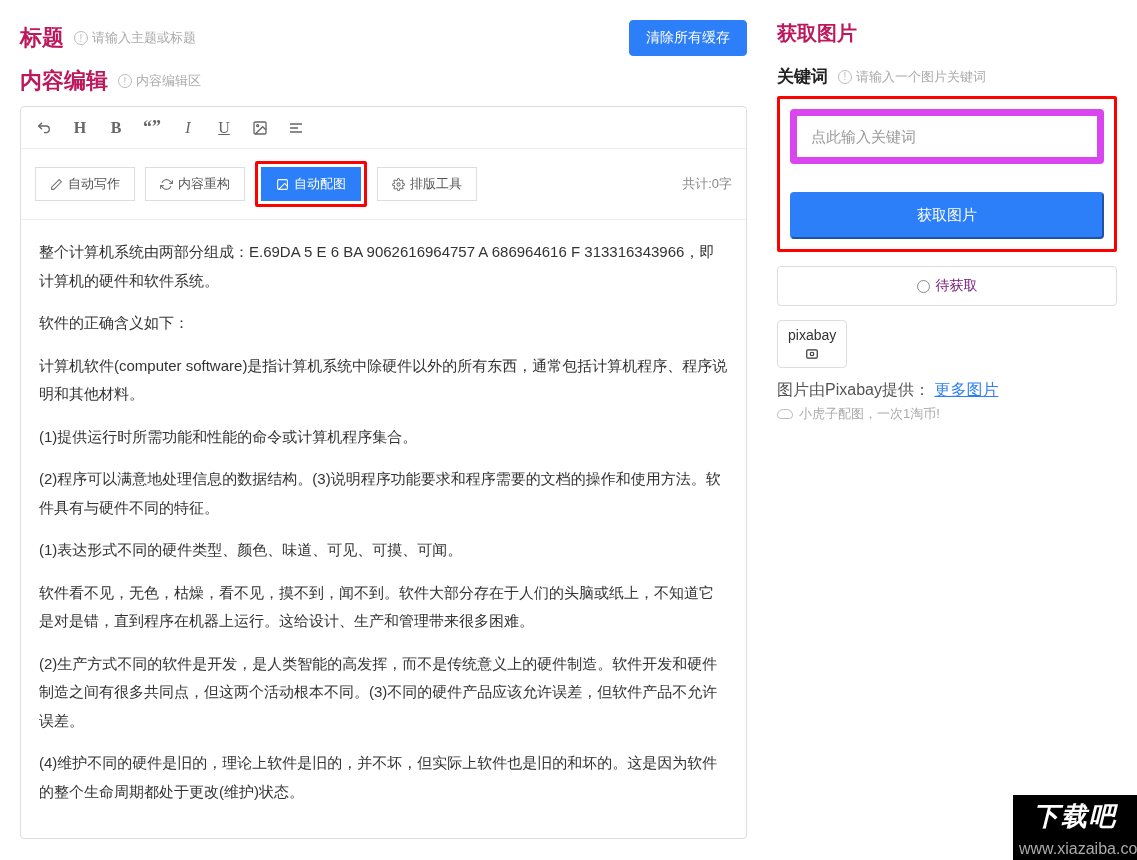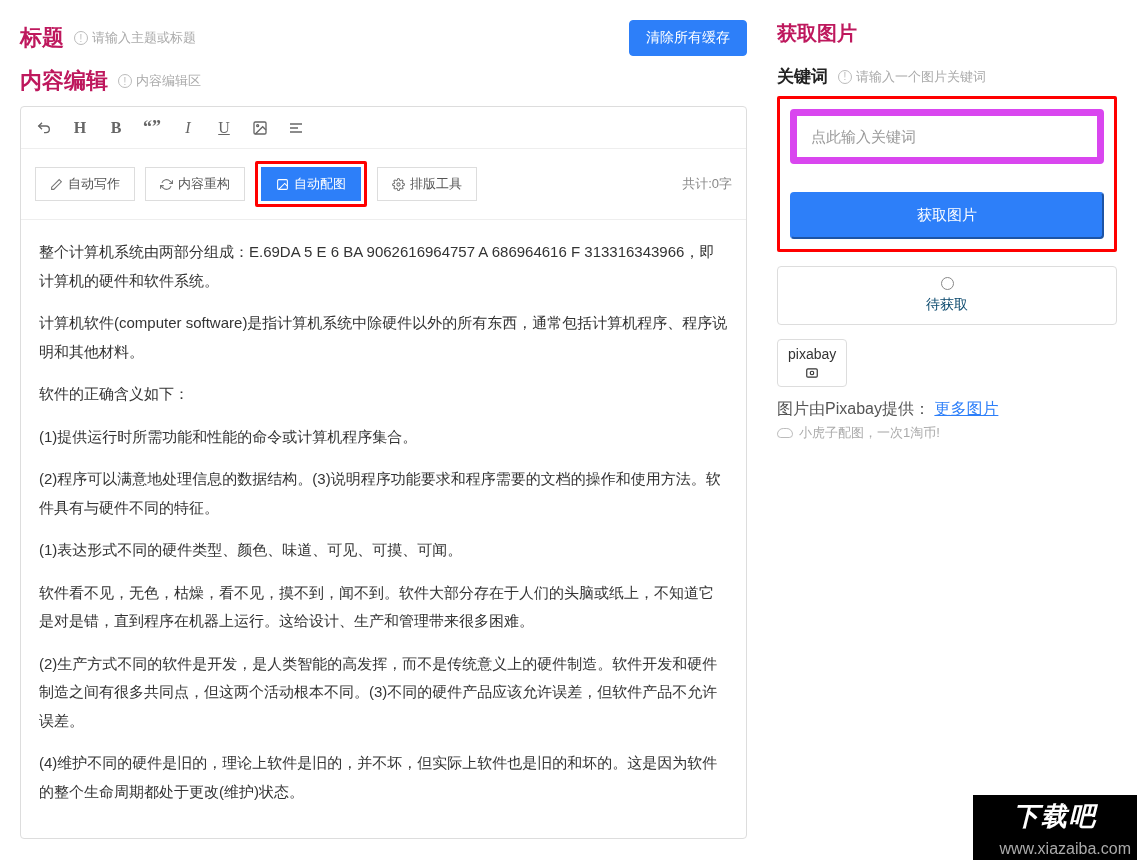--- a/index.html
+++ b/index.html
@@ -31,29 +31,29 @@
 .tb-btn.active { background: #2d7ff9; border-color: #2d7ff9; color: #fff; }
 .highlight-box { border: 3px solid #ff0000; padding: 3px; border-radius: 2px; display: inline-flex; }
 .count { font-size: 13px; color: #888; margin-left: auto; }
 
 .editor-body { padding: 18px; font-size: 15px; line-height: 1.9; color: #333; min-height: 560px; }
 .editor-body p { margin-bottom: 14px; }
 
 .sidebar .section-header { margin-bottom: 14px; }
 .sidebar-block { margin-bottom: 18px; }
 .sidebar .highlight-wrap { border: 3px solid #ff0000; padding: 10px; border-radius: 2px; margin-bottom: 14px; }
-.status-btn { width: 100%; padding: 10px; border: 1px solid #ddd; border-radius: 4px; background: #fff; color: #0c4a6e; display: flex; align-items: center; justify-content: center; gap: 6px; font-size: 14px; cursor: pointer; margin-bottom: 14px; flex-direction: column; }
+.status-btn { width: 100%; padding: 10px; border: 1px solid #ddd; border-radius: 4px; background: #fff; color: #701a75; display: flex; align-items: center; justify-content: center; gap: 6px; font-size: 14px; cursor: pointer; margin-bottom: 14px; }
 .status-icon { width: 13px; height: 13px; border: 1.5px solid #888; border-radius: 50%; display: inline-block; }
 .pixabay-badge { display:inline-flex; align-items:center; gap:4px; padding: 6px 10px; border: 1px solid #ddd; border-radius: 4px; background: #fff; font-size: 14px; font-weight: 500; color:#333; margin-bottom: 12px; flex-direction: column; }
 .credit { font-size: 16px; color: #555; margin-bottom: 4px; }
 .credit a { color: #2d7ff9; text-decoration: underline; }
 .tip-row { display: flex; align-items: center; gap: 6px; font-size: 13px; color: #aaa; }
 .cloud-icon { width: 16px; height: 10px; border: 1.5px solid #bbb; border-radius: 10px 10px 6px 6px; display: inline-block; }
 
-.watermark { position: fixed; right: 0; bottom: 0; width: 164px; pointer-events:none; }
+.watermark { position: fixed; right: 0; bottom: 0; width: 124px; pointer-events:none; }
 .watermark .big { background: #000; color: #fff; font-size: 26px; font-weight: bold; padding: 4px 8px; font-style: italic; text-align:center; letter-spacing:2px; }
 .watermark .url { background: #000; color: #aaa; font-size: 16px; padding: 2px 6px; text-align: right; }
 
 svg { width: 16px; height: 16px; }
 </style>
 </head>
 <body>
 
 <div class="container">
   <div class="main">
@@ -138,22 +138,22 @@
               <circle cx="12" cy="12" r="3"></circle>
               <path d="M19.4 15a1.65 1.65 0 0 0 .33 1.82l.06.06a2 2 0 1 1-2.83 2.83l-.06-.06a1.65 1.65 0 0 0-1.82-.33 1.65 1.65 0 0 0-1 1.51V21a2 2 0 0 1-4 0v-.09a1.65 1.65 0 0 0-1-1.51 1.65 1.65 0 0 0-1.82.33l-.06.06a2 2 0 1 1-2.83-2.83l.06-.06a1.65 1.65 0 0 0 .33-1.82 1.65 1.65 0 0 0-1.51-1H3a2 2 0 0 1 0-4h.09a1.65 1.65 0 0 0 1.51-1 1.65 1.65 0 0 0-.33-1.82l-.06-.06a2 2 0 1 1 2.83-2.83l.06.06a1.65 1.65 0 0 0 1.82.33h0a1.65 1.65 0 0 0 1-1.51V3a2 2 0 0 1 4 0v.09a1.65 1.65 0 0 0 1 1.51h0a1.65 1.65 0 0 0 1.82-.33l.06-.06a2 2 0 1 1 2.83 2.83l-.06.06a1.65 1.65 0 0 0-.33 1.82v0a1.65 1.65 0 0 0 1.51 1H21a2 2 0 0 1 0 4h-.09a1.65 1.65 0 0 0-1.51 1z"></path>
             </svg>
           <span>排版工具</span>
         </button>
         <span class="count">共计:0字</span>
       </div>
 
       <div class="editor-body" id="editor-body">
           <p>整个计算机系统由两部分组成：E.69DA 5 E 6 BA 9062616964757 A 686964616 F 313316343966，即计算机的硬件和软件系统。</p>
+          <p>软件的正确含义如下：</p>
           <p>计算机软件(computer software)是指计算机系统中除硬件以外的所有东西，通常包括计算机程序、程序说明和其他材料。</p>
-          <p>软件的正确含义如下：</p>
           <p>(1)提供运行时所需功能和性能的命令或计算机程序集合。</p>
           <p>(2)程序可以满意地处理信息的数据结构。(3)说明程序功能要求和程序需要的文档的操作和使用方法。软件具有与硬件不同的特征。</p>
           <p>(1)表达形式不同的硬件类型、颜色、味道、可见、可摸、可闻。</p>
           <p>软件看不见，无色，枯燥，看不见，摸不到，闻不到。软件大部分存在于人们的头脑或纸上，不知道它是对是错，直到程序在机器上运行。这给设计、生产和管理带来很多困难。</p>
           <p>(2)生产方式不同的软件是开发，是人类智能的高发挥，而不是传统意义上的硬件制造。软件开发和硬件制造之间有很多共同点，但这两个活动根本不同。(3)不同的硬件产品应该允许误差，但软件产品不允许误差。</p>
           <p>(4)维护不同的硬件是旧的，理论上软件是旧的，并不坏，但实际上软件也是旧的和坏的。这是因为软件的整个生命周期都处于更改(维护)状态。</p>
         </div>
     </div>
   </div>
 

